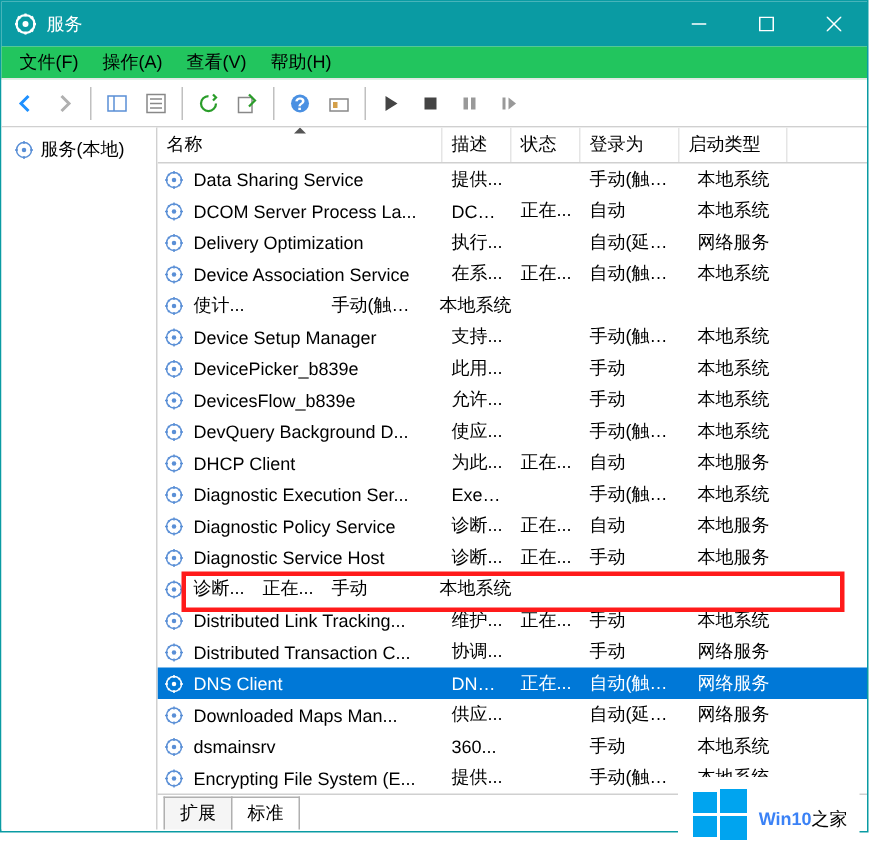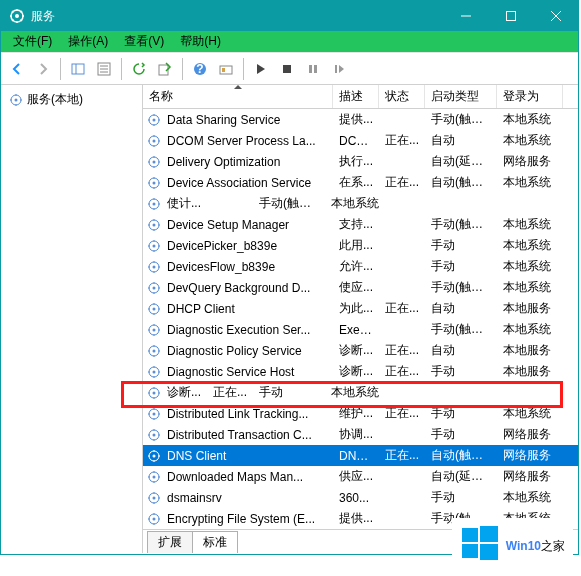--- a/index.html
+++ b/index.html
@@ -10,21 +10,21 @@
 .titlebar .ttxt{color:#fff;font-size:12px;flex:1}
 .winbtns{display:flex;height:30px}
 .winbtn{width:45px;height:30px;display:flex;align-items:center;justify-content:center;color:#fff}
 .winbtn.close{background:transparent}
 .menubar{height:22px;background:#22c55e;display:flex;align-items:center;padding:0 4px;border-bottom:1px solid #e5e5e5}
 .menuitem{padding:3px 8px}
 .toolbar{height:32px;background:#fff;display:flex;align-items:center;padding:0 4px;border-bottom:1px solid #d0d0d0;gap:2px}
 .tbtn{width:24px;height:24px;display:flex;align-items:center;justify-content:center;border:1px solid transparent}
 .tsep{width:1px;height:22px;background:#c0c0c0;margin:0 3px}
 .content{display:flex;height:468px}
-.leftpane{width:142px;border-right:1px solid #d0d0d0;background:#fff;padding:4px}
+.leftpane{width:104px;border-right:1px solid #d0d0d0;background:#fff;padding:4px}
 .leftnode{display:flex;align-items:center;gap:4px;padding:2px 4px}
 .rightpane{flex:1;display:flex;flex-direction:column}
 .listwrap{flex:1;overflow:hidden;position:relative}
 .listhdr{display:flex;height:24px;border-bottom:1px solid #d0d0d0;background:#fff}
 .hcol{padding:4px 6px;border-right:1px solid #e5e5e5;display:flex;align-items:center;font-size:12px;position:relative}
 .hcol.sort::after{content:"";position:absolute;top:0;left:50%;transform:translateX(-50%);border-left:4px solid transparent;border-right:4px solid transparent;border-bottom:4px solid #555}
 .lrow{display:flex;height:21px;align-items:center;white-space:nowrap;overflow:hidden}
 .lrow .cell{padding:0 6px;overflow:hidden;text-overflow:ellipsis;white-space:nowrap;font-size:12px}
 .lrow .ic{width:18px;display:flex;align-items:center;justify-content:center;padding-left:4px}
 .lrow.sel{background:#0078d7;color:#fff}
@@ -171,22 +171,22 @@
         <span>服务(本地)</span>
       </div>
     </div>
 
     <div class="rightpane">
       <div class="listwrap">
         <div class="listhdr">
           <div class="hcol c1 sort" style="width:190px">名称</div>
           <div class="hcol c2">描述</div>
           <div class="hcol c3">状态</div>
+          <div class="hcol c5">登录为</div>
           <div class="hcol c4">启动类型</div>
-          <div class="hcol c5">登录为</div>
         </div>
         <div id="rows">
             <div class="lrow">
               <span class="ic">
                 <svg width="14" height="14">
                   <circle cx="7" cy="7" r="5" fill="none" stroke="#5a8fd6" stroke-width="1"></circle>
                   <circle cx="7" cy="7" r="1.5" fill="#5a8fd6"></circle>
                   <path d="M7 1v2M7 11v2M1 7h2M11 7h2M3 3l1 1M10 10l1 1M11 3l-1 1M4 10l-1 1" stroke="#5a8fd6"></path>
                 </svg>
               </span>

